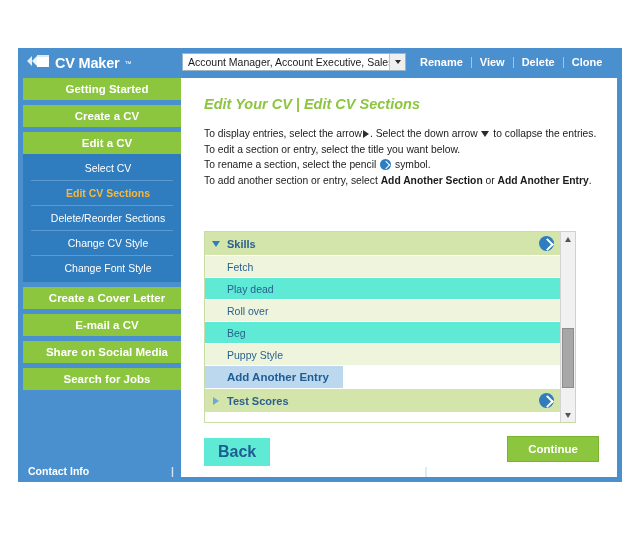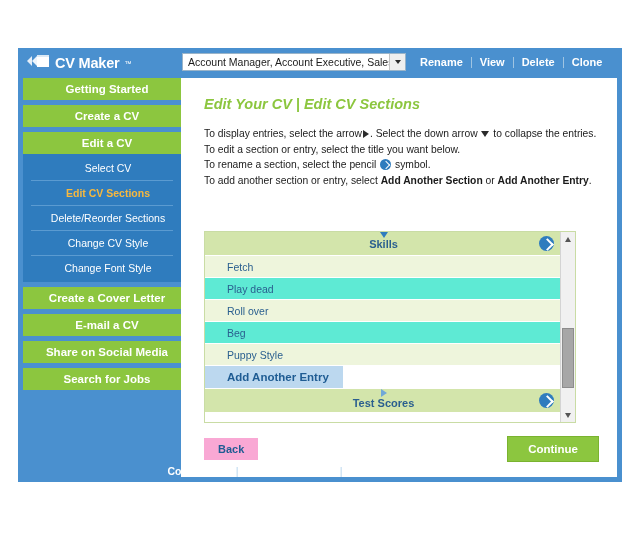--- a/index.html
+++ b/index.html
@@ -219,21 +219,20 @@
     overflow: hidden;
   }
   .sec-header {
     height: 23px;
     background: #d3e5ab;
     display: flex;
     align-items: center;
     cursor: pointer;
     border-bottom: 1px solid #ffffff;
     position: relative;
-    flex-direction: column;
   }
   .sec-header .tw {
     width: 22px;
     display: flex;
     justify-content: center;
     align-items: center;
   }
   .sec-header .tw .d {
     width: 0; height: 0;
     border-left: 4px solid transparent;
@@ -341,23 +340,23 @@
     background: #a7a7a7;
     border: 1px solid #8d8d8d;
     box-sizing: border-box;
     cursor: pointer;
   }
 
   
   #back-btn {
     position: absolute;
     left: 23px; top: 360px;
-    background: #f9a8d4;
+    background: #5eead4;
     color: #1f5c93;
-    font-size: 11px;
+    font-size: 16px;
     font-weight: bold;
     padding: 5px 14px;
     cursor: pointer;
   }
   #continue-btn {
     position: absolute;
     right: 18px; top: 358px;
     background: #8cc63f;
     color: #ffffff;
     font-size: 11.5px;
@@ -367,25 +366,26 @@
     cursor: pointer;
   }
 
   
   #footer-bar {
     position: absolute;
     left: 0; bottom: 0;
     width: 548px; height: 22px;
     display: flex;
     align-items: center;
-    justify-content: center;
+    justify-content: space-between;
     gap: 7px;
     color: #ffffff;
     font-size: 10.5px;
     font-weight: bold;
+    padding-left: 10px;
   }
   #footer-bar .flink { cursor: pointer; white-space: nowrap; }
   #footer-bar .fsep { color: #cfe3f3; }
 </style>
 </head>
 <body>
 
 <div id="app-frame">
 
   <div id="top-bar">

